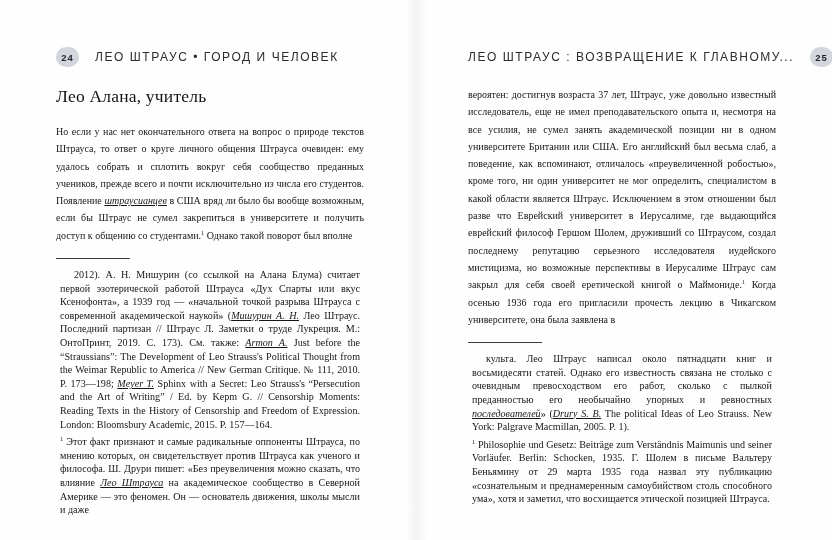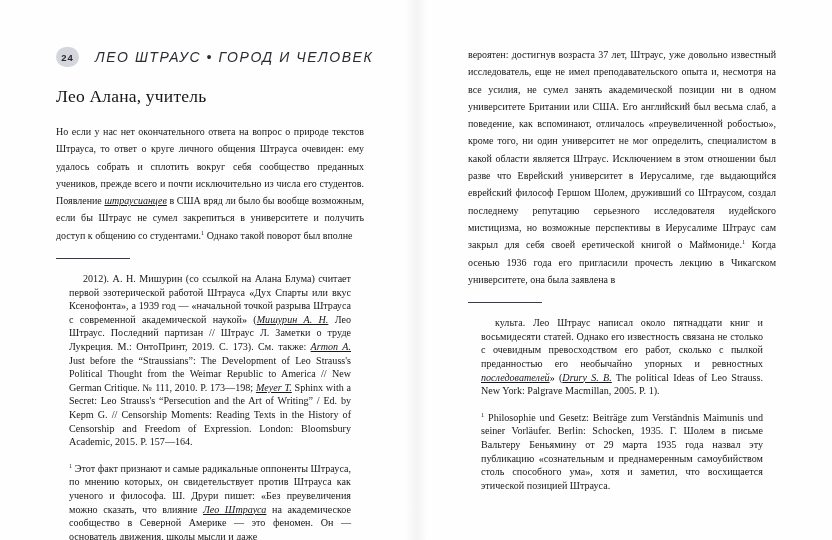--- a/index.html
+++ b/index.html
@@ -69,26 +69,25 @@
     font-family: "Liberation Sans", sans-serif;
     font-size: 9.5px;
     font-weight: 700;
     letter-spacing: 1px;
     border-radius: 10px;
     flex: none;
   }
 
   .runhead-title {
     font-family: "Liberation Sans", sans-serif;
-    font-size: 14px;
+    font-size: 12px;
     letter-spacing: 1.55px;
     color: #2b2b31;
     text-transform: uppercase;
     white-space: nowrap;
-    font-style: italic;
   }
   .rh-gap-left  { margin-left: 16px; }
   .rh-gap-right { margin-right: 16px; }
 
   .runhead-right .folio { margin-left: auto; }
 
   
   .chapter-title {
     font-size: 17.5px;
     font-weight: 400;
@@ -121,21 +120,21 @@
     line-height: 13.6px;
     text-align: justify;
   }
   .fn-rule {
     width: 74px;
     height: 1px;
     background: #3a3a40;
     margin: 0 0 9px 0;
   }
   .fn-para {
-    margin: 13px;
+    margin: 4px;
     text-indent: 0;
   }
   .fn-para.indent { text-indent: 14px; }
   .fn-para + .fn-para { margin-top: 0; }
 </style>
 </head>
 <body>
 
 <div class="spread">
 
@@ -153,20 +152,24 @@
     <div class="footnotes">
       <div class="fn-rule"></div>
       <p class="fn-para indent"><span>2012). А. Н. Мишурин (со ссылкой на Алана Блума) считает первой эзотерической работой Штрауса «Дух Спарты или вкус Ксенофонта», а 1939 год — «начальной точкой разрыва Штрауса с современной академической наукой» (</span><span class="it">Мишурин А. Н.</span><span> Лео Штраус. Последний партизан // Штраус Л. Заметки о труде Лукреция. М.: ОнтоПринт, 2019. С. 173). См. также: </span><span class="it">Armon A.</span><span> Just before the “Straussians”: The Development of Leo Strauss's Political Thought from the Weimar Republic to America // New German Critique. № 111, 2010. P. 173—198; </span><span class="it">Meyer T.</span><span> Sphinx with a Secret: Leo Strauss's “Persecution and the Art of Writing” / Ed. by Kepm G. // Censorship Moments: Reading Texts in the History of Censorship and Freedom of Expression. London: Bloomsbury Academic, 2015. P. 157—164.</span></p>
       <p class="fn-para"><sup>1</sup><span><span> Этот факт признают и самые радикальные оппоненты Штрауса, по мнению которых, он свидетельствует против Штрауса как ученого и философа. Ш. Друри пишет: «Без преувеличения можно сказать, что влияние </span><span class="it">Лео Штрауса</span><span> на академическое сообщество в Северной Америке — это феномен. Он — основатель движения, школы мысли и даже</span></span></p>
     </div>
 
   </div>
 
   <div class="page page-right">
 
+    <div class="runhead runhead-right">
+      <span class="runhead-title rh-gap-right">ЛЕО ШТРАУС : ВОЗВРАЩЕНИЕ К ГЛАВНОМУ...</span>
+      <span class="folio">25</span>
+    </div>
 
     <p class="body-text"><span>вероятен: достигнув возраста 37 лет, Штраус, уже довольно известный исследователь, еще не имел преподавательского опыта и, несмотря на все усилия, не сумел занять академической позиции ни в одном университете Британии или США. Его английский был весьма слаб, а поведение, как вспоминают, отличалось «преувеличенной робостью», кроме того, ни один университет не мог определить, специалистом в какой области является Штраус. Исключением в этом отношении был разве что Еврейский университет в Иерусалиме, где выдающийся еврейский философ Гершом Шолем, друживший со Штраусом, создал последнему репутацию серьезного исследователя иудейского мистицизма, но возможные перспективы в Иерусалиме Штраус сам закрыл для себя своей еретической книгой о Маймониде.</span><sup>1</sup><span> Когда осенью 1936 года его пригласили прочесть лекцию в Чикагском университете, она была заявлена в</span></p>
 
     <div class="footnotes">
       <div class="fn-rule"></div>
       <p class="fn-para indent"><span>культа. Лео Штраус написал около пятнадцати книг и восьмидесяти статей. Однако его известность связана не столько с очевидным превосходством его работ, сколько с пылкой преданностью его необычайно упорных и ревностных </span><span class="it">последователей</span><span>» (</span><span class="it">Drury S. B.</span><span> The political Ideas of Leo Strauss. New York: Palgrave Macmillan, 2005. P. 1).</span></p>
       <p class="fn-para"><sup>1</sup><span><span> Philosophie und Gesetz: Beiträge zum Verständnis Maimunis und seiner Vorläufer. Berlin: Schocken, 1935. Г. Шолем в письме Вальтеру Беньямину от 29 марта 1935 года назвал эту публикацию «сознательным и преднамеренным самоубийством столь способного ума», хотя и заметил, что восхищается этической позицией Штрауса.</span></span></p>
     </div>
 
   </div>

